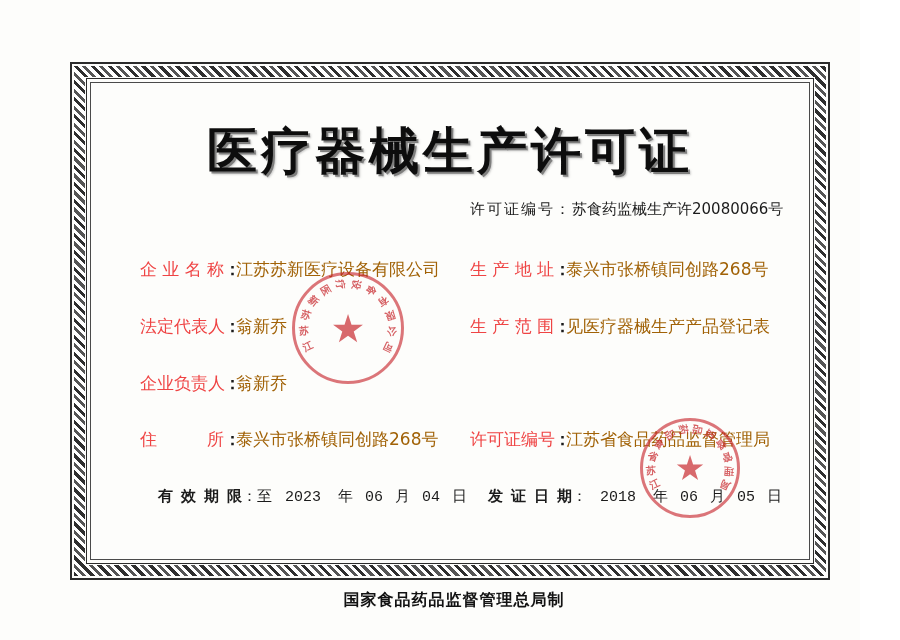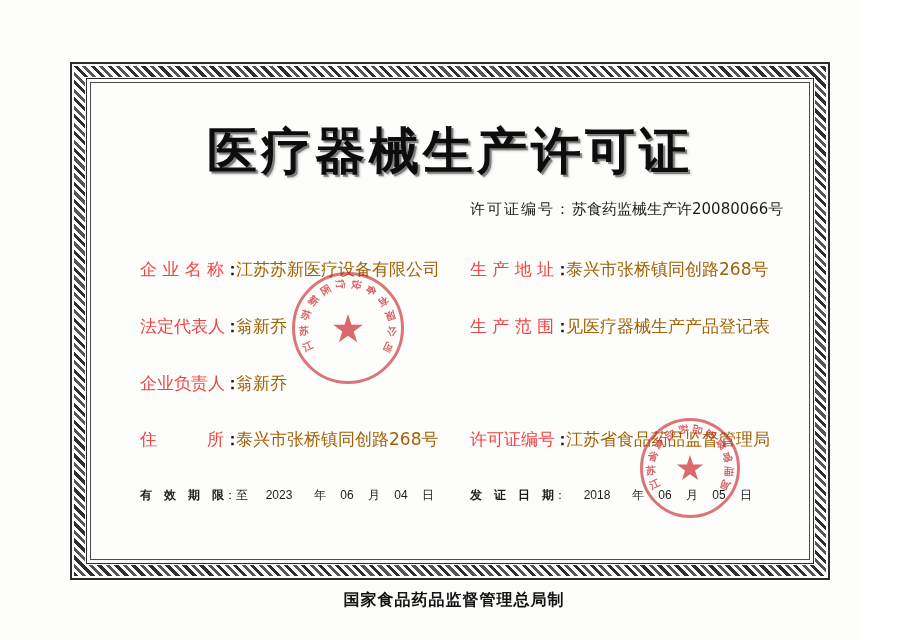--- a/index.html
+++ b/index.html
@@ -129,23 +129,24 @@
   .f-issuer    { left: 470px; top: 428px; }
   .lbl-spread {
     width: 84px;
     text-align: justify;
     text-align-last: justify;
   }
 
   
   .daterow {
     position: absolute;
-    font-size: 12px;
-    font-family: Liberation Sans, sans-serif;
+    font-size: 15px;
+    font-family: Liberation Mono, monospace;
     white-space: nowrap;
+    margin-left: 18px;
   }
   .daterow .lbl { font-weight: 600; }
   .daterow .seg { display: inline-block; }
   .daterow .num { display: inline-block; text-align: center; }
   .d-valid { left: 140px; top: 487px; }
   .d-issue { left: 470px; top: 487px; }
 
   .d-valid .num-y { width: 62px; }
   .d-valid .num-m { width: 34px; }
   .d-valid .num-d { width: 34px; }

